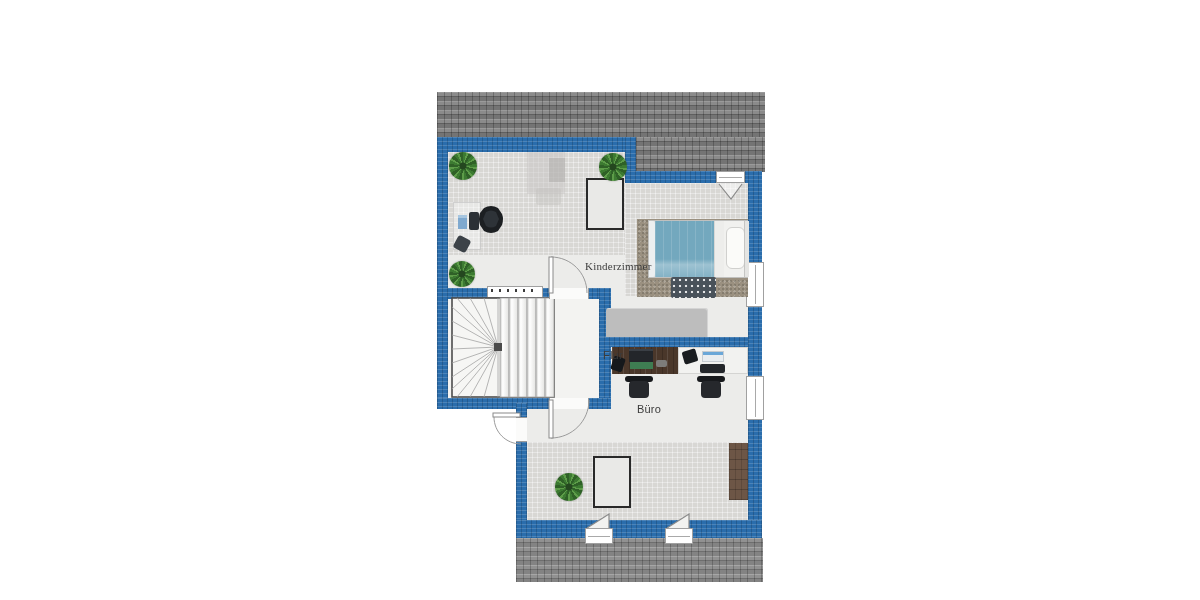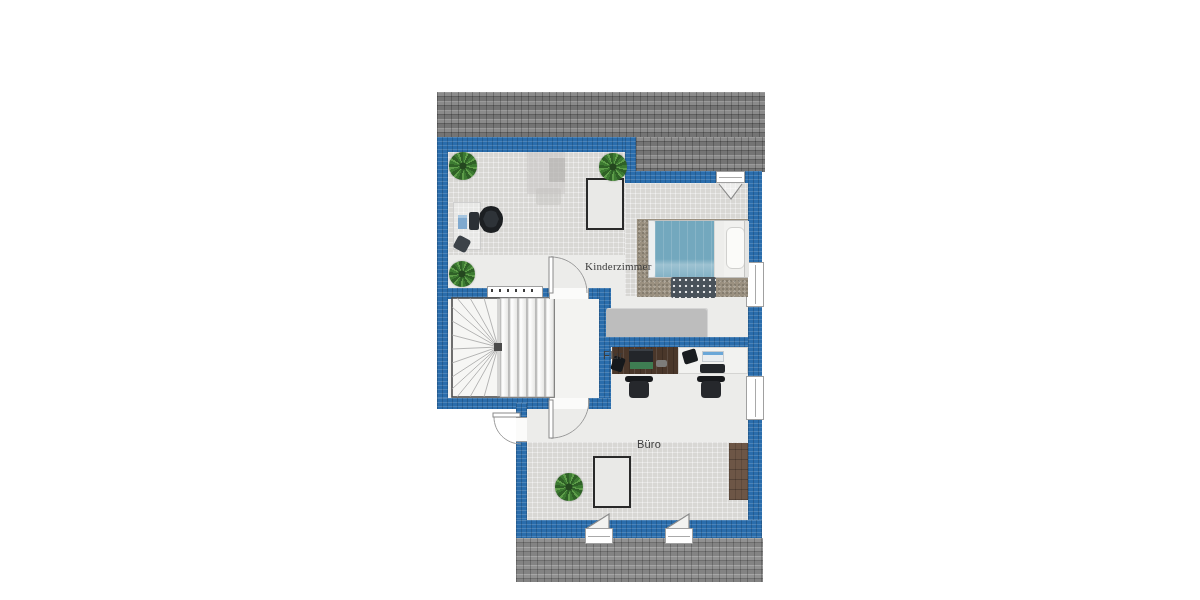--- a/index.html
+++ b/index.html
@@ -249,15 +249,15 @@
   <div class="abs" style="left:697px;top:376px;width:28px;height:24px;">
     <div class="chair-back"></div>
     <div class="chair-seat"></div>
   </div>
 
   <div class="abs plant" style="left:555px;top:473px;width:28px;height:28px;"></div>
   <div class="abs" style="left:729px;top:443px;width:19px;height:57px;background-color:#6d5646;background-image:repeating-linear-gradient(0deg, rgba(0,0,0,.22) 0 1px, transparent 1px 10px),repeating-linear-gradient(90deg, rgba(0,0,0,.14) 0 1px, transparent 1px 6px);"></div>
 
   <span class="label" style="left:585px;top:260px;font-family:Liberation Serif, serif;">Kinderzimmer</span>
   <span class="label" style="left:562px;top:349px;margin-left:41px;">Flur</span>
-  <span class="label" style="left:637px;top:403px;margin-top:35px;">Büro</span>
+  <span class="label" style="left:637px;top:403px;">Büro</span>
 
 </div>
 
 </body></html>

